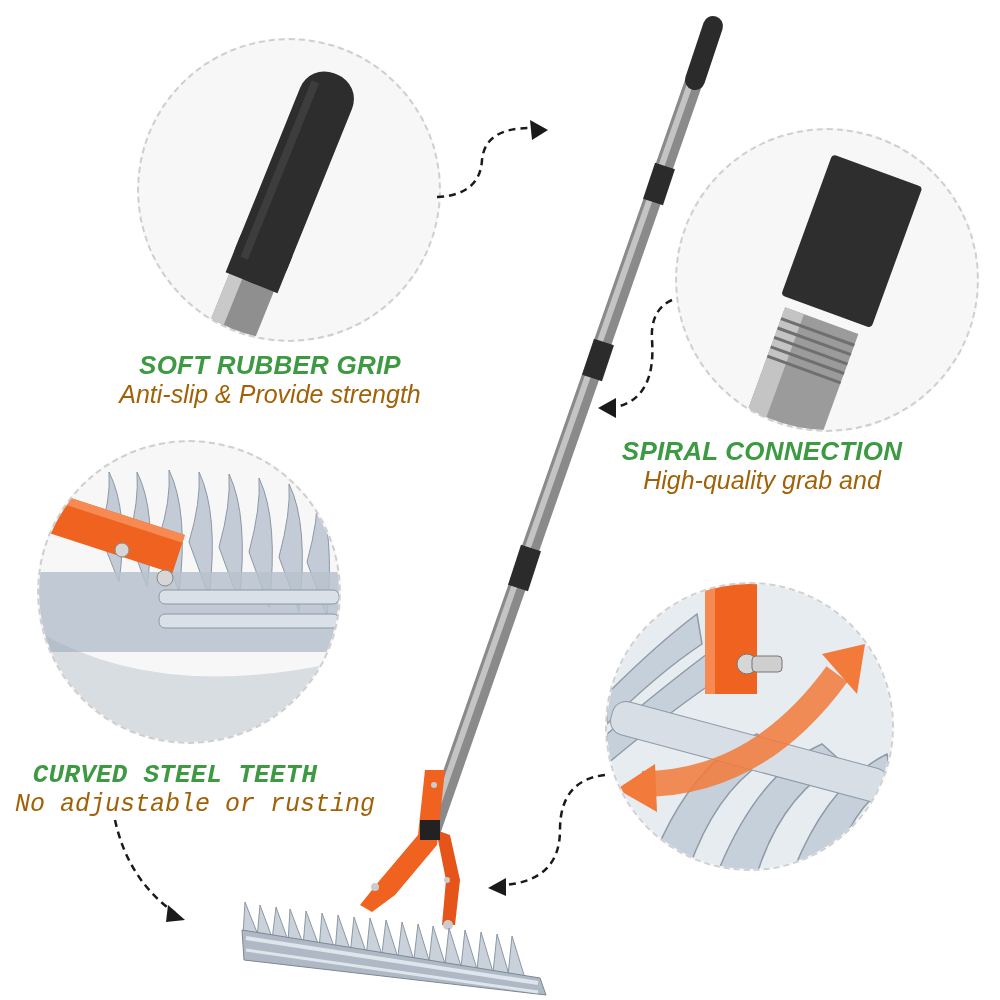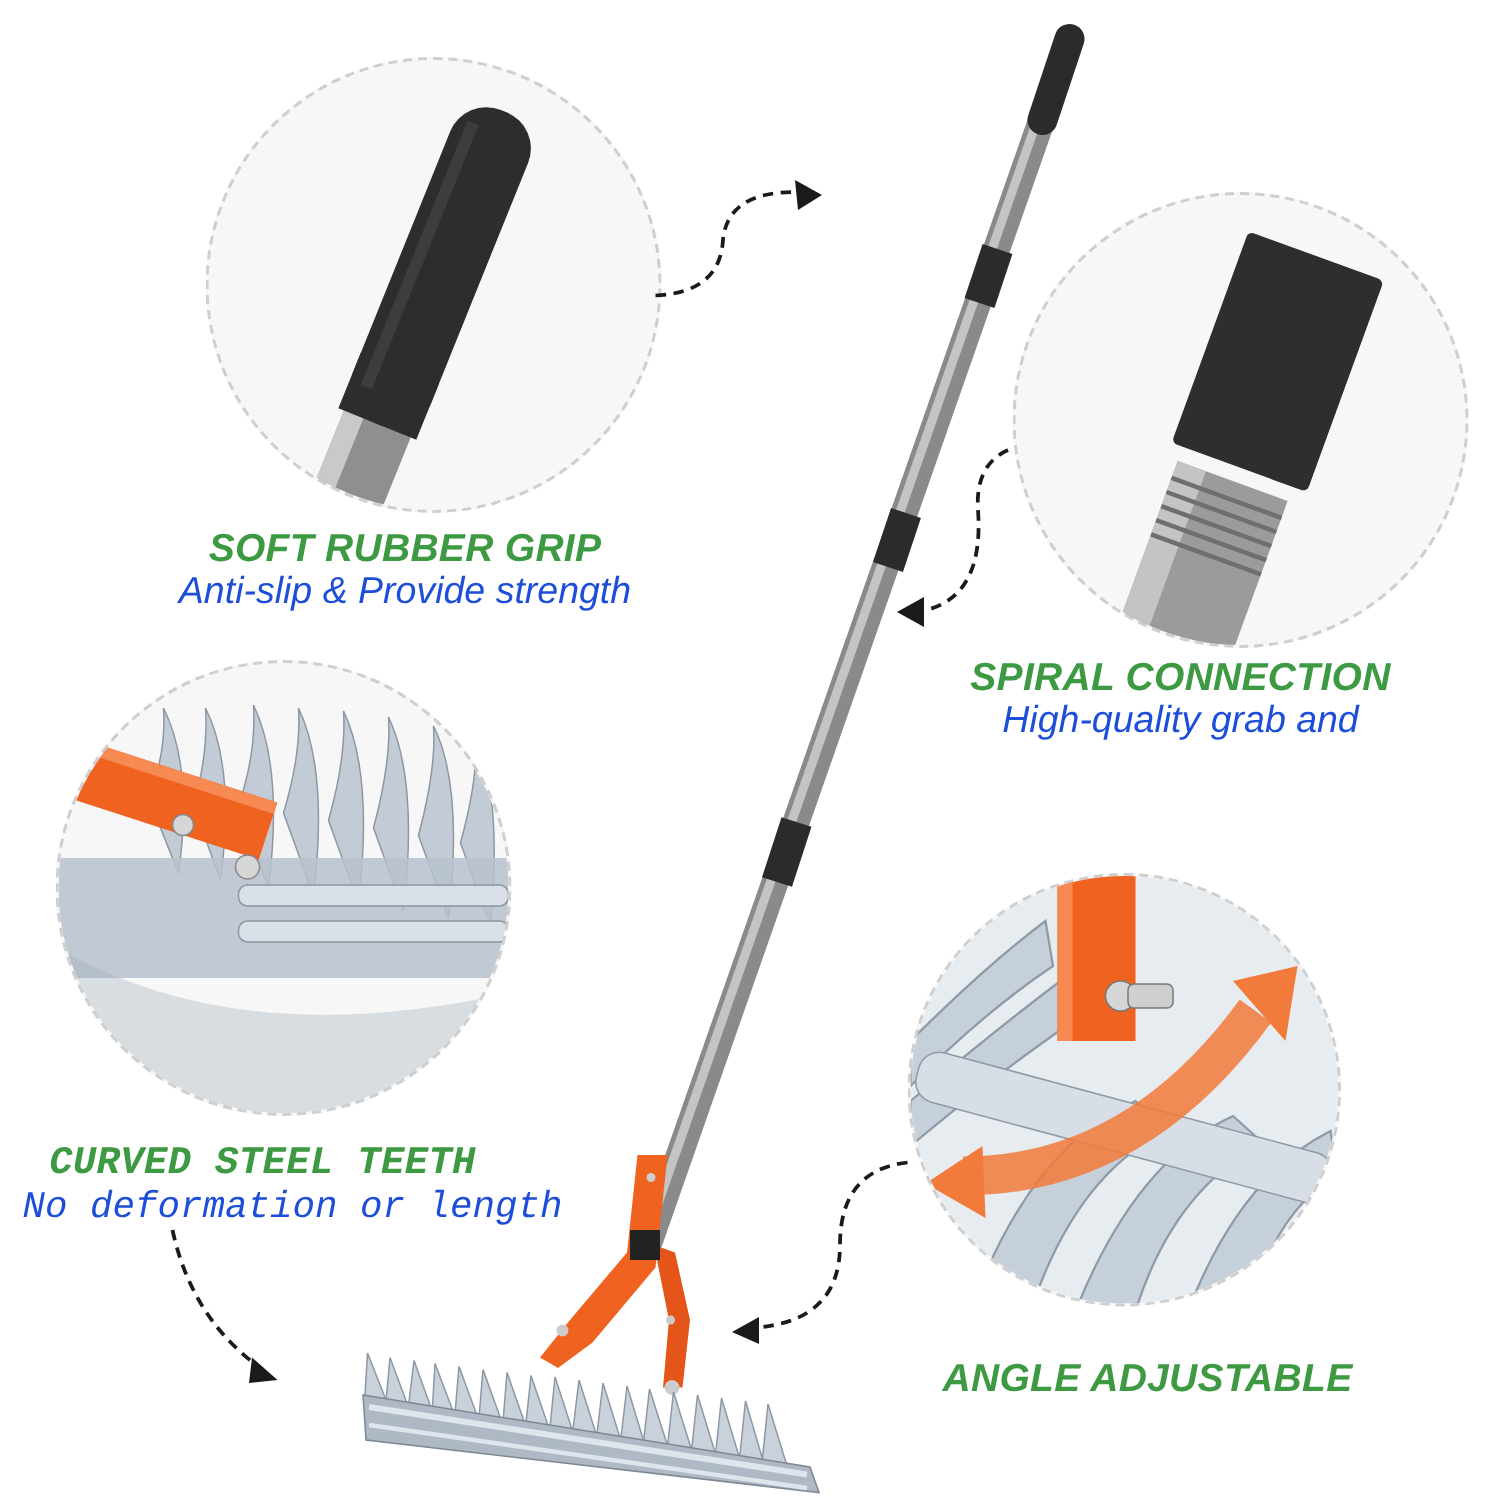--- a/index.html
+++ b/index.html
@@ -8,21 +8,21 @@
   .circle {
     position: absolute; border-radius: 50%;
     border: 2px dashed #cfcfcf; background: #f7f7f7; overflow: hidden;
   }
   .feature { position: absolute; text-align: center; }
   .feature .title {
     font-style: italic; font-weight: bold; color: #3d9a43;
     font-size: 26px; letter-spacing: 0.2px; line-height: 30px; white-space: nowrap;
   }
   .feature .desc {
-    font-style: italic; color: #1d4ed8; font-size: 25px; line-height: 29px; white-space: nowrap;
+    font-style: italic; color: #a16207; font-size: 25px; line-height: 29px; white-space: nowrap;
   }
   svg { position: absolute; left: 0; top: 0; }
 </style>
 </head>
 <body>
 
 <div class="canvas">
 
   <div class="circle" style="left:137px; top:38px; width:300px; height:300px;">
     <svg width="300" height="300">
@@ -166,26 +166,25 @@
       <path d="M185 920 L168 905 L166 922 Z"></path>
       <path d="M488 888 L506 878 L506 896 Z"></path>
     </g>
   </svg>
 
   <div class="feature" style="left:100px; top:350px; width:340px;">
     <div class="title">SOFT RUBBER GRIP</div>
     <div class="desc">Anti-slip &amp; Provide strength</div>
   </div>
 
-  <div class="feature" style="left:637px; top:436px; width:300px;">
+  <div class="feature" style="left:612px; top:436px; width:300px;">
     <div class="title">SPIRAL CONNECTION</div>
     <div class="desc">High-quality grab and</div>
   </div>
 
   <div class="feature" style="left:15px; top:760px; width:320px;font-family:Liberation Mono, monospace;">
     <div class="title">CURVED STEEL TEETH</div>
-    <div class="desc">No deformation or length</div>
+    <div class="desc">No adjustable or rusting</div>
   </div>
 
   <div class="feature" style="left:590px; top:903px; width:350px;">
-    <div class="title">ANGLE ADJUSTABLE</div>
   </div>
 </div>
 
 </body></html>

